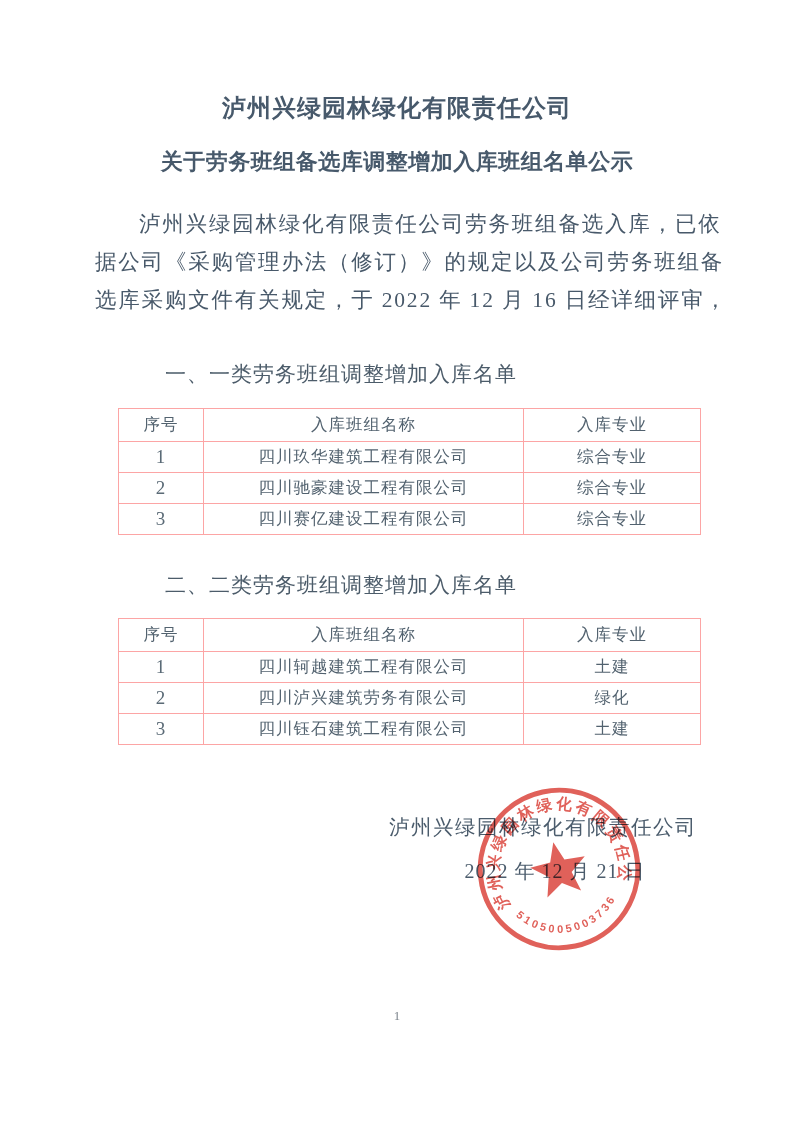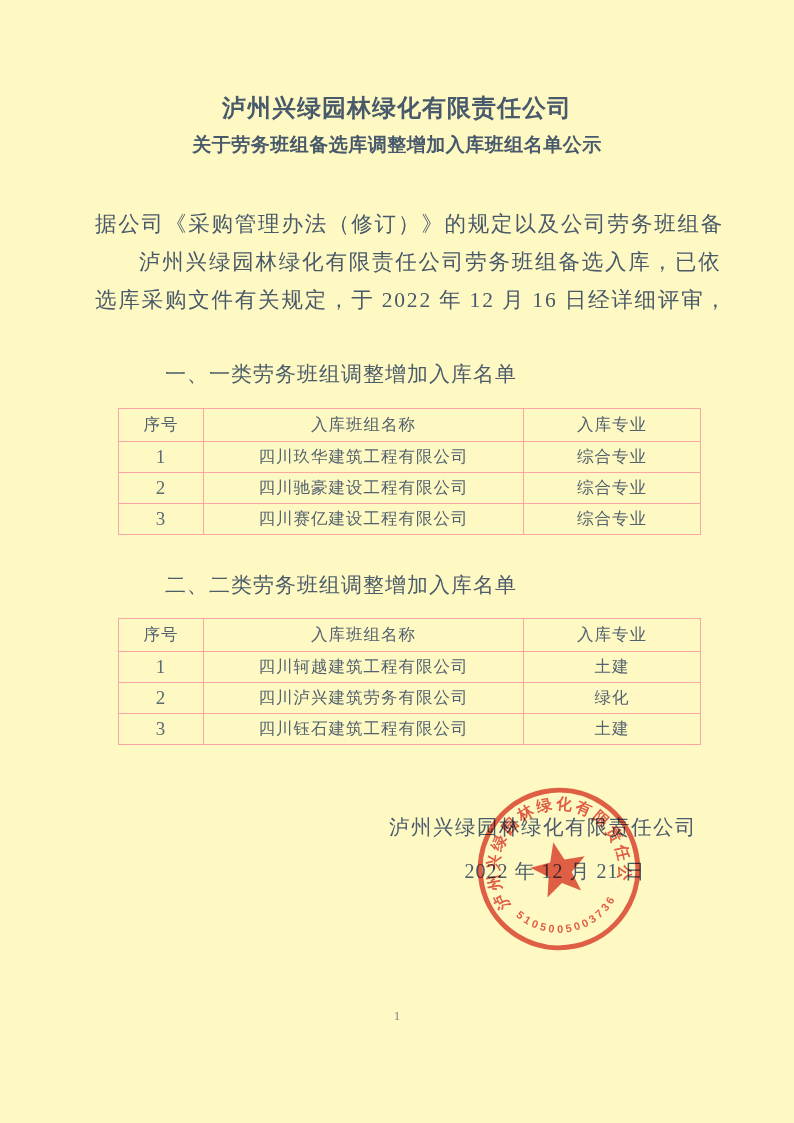--- a/index.html
+++ b/index.html
@@ -1,36 +1,36 @@
 <!DOCTYPE html>
 <html><head>
 <meta charset="utf-8">
 <style>
   html,body{margin:0;padding:0;background:#9a9a9a;}
   .page{
     position:relative;
     width:794px;height:1123px;
     margin:0 auto;
-    background:#fef9c3;
+    background:#ffffff;
     overflow:hidden;
     font-family:"Liberation Serif", serif;
     color:#4a5b6b;
   }
   .doc-title{
     position:absolute;top:92px;left:0;width:100%;
     text-align:center;
     font-family:"Liberation Sans", sans-serif;
     font-weight:bold;font-size:24px;letter-spacing:1px;
     color:#47596b;margin:0;
   }
   .doc-subtitle{
-    position:absolute;top:132px;left:0;width:100%;
+    position:absolute;top:147px;left:0;width:100%;
     text-align:center;
     font-family:"Liberation Sans", sans-serif;
-    font-weight:bold;font-size:19px;letter-spacing:0.5px;
+    font-weight:bold;font-size:22px;letter-spacing:0.5px;
     color:#47596b;margin:0;
   }
   .intro{
     position:absolute;top:205px;left:95px;width:612px;
     font-size:21.5px;line-height:38px;letter-spacing:1.8px;
     color:#48596a;
   }
   .intro .line{margin:0;white-space:nowrap;}
   .intro .line.indent{text-indent:44px;}
   .sec-heading{
@@ -82,22 +82,22 @@
 </style>
 </head>
 <body>
 
 <div class="page">
 
   <h1 class="doc-title">泸州兴绿园林绿化有限责任公司</h1>
   <h2 class="doc-subtitle">关于劳务班组备选库调整增加入库班组名单公示</h2>
 
   <div class="intro">
+    <p class="line indent">泸州兴绿园林绿化有限责任公司劳务班组备选入库，已依</p>
     <p class="line">据公司《采购管理办法（修订）》的规定以及公司劳务班组备</p>
-    <p class="line indent">泸州兴绿园林绿化有限责任公司劳务班组备选入库，已依</p>
     <p class="line">选库采购文件有关规定，于 2022 年 12 月 16 日经详细评审，</p>
   </div>
 
   <h3 class="sec-heading s1">一、一类劳务班组调整增加入库名单</h3>
 
   <table class="roster t1">
     <colgroup>
         <col class="c-no">
         <col class="c-name">
         <col class="c-major">

